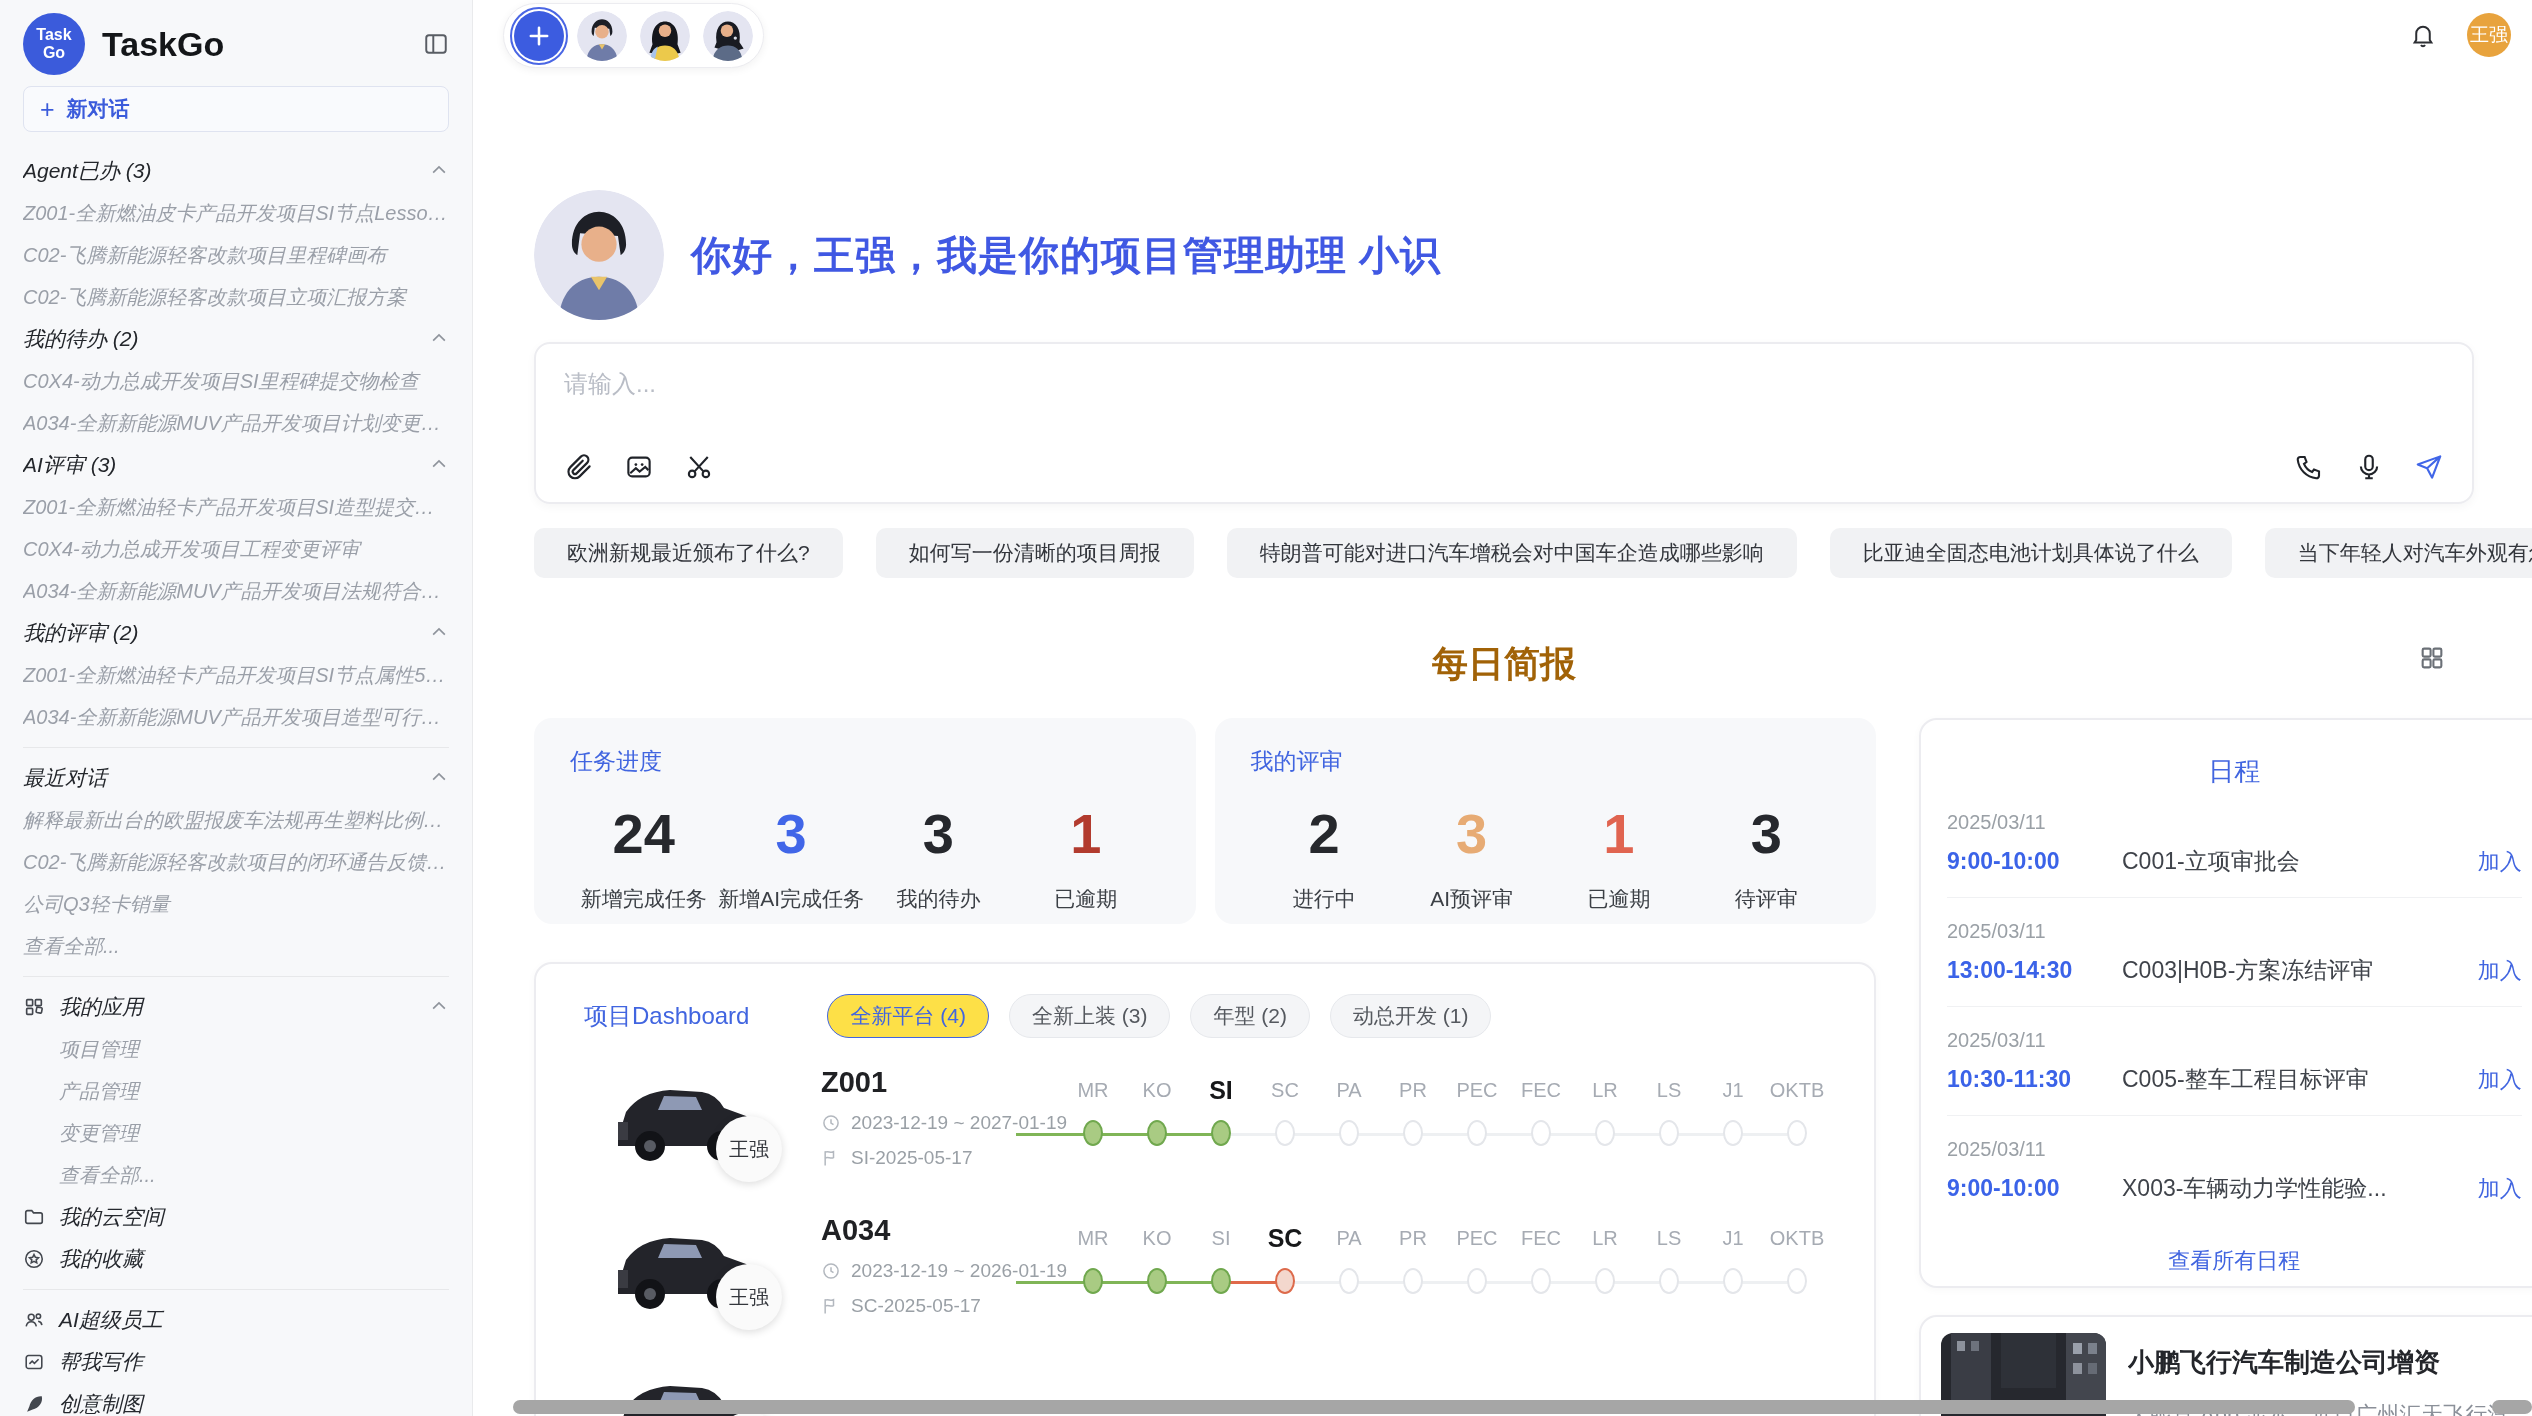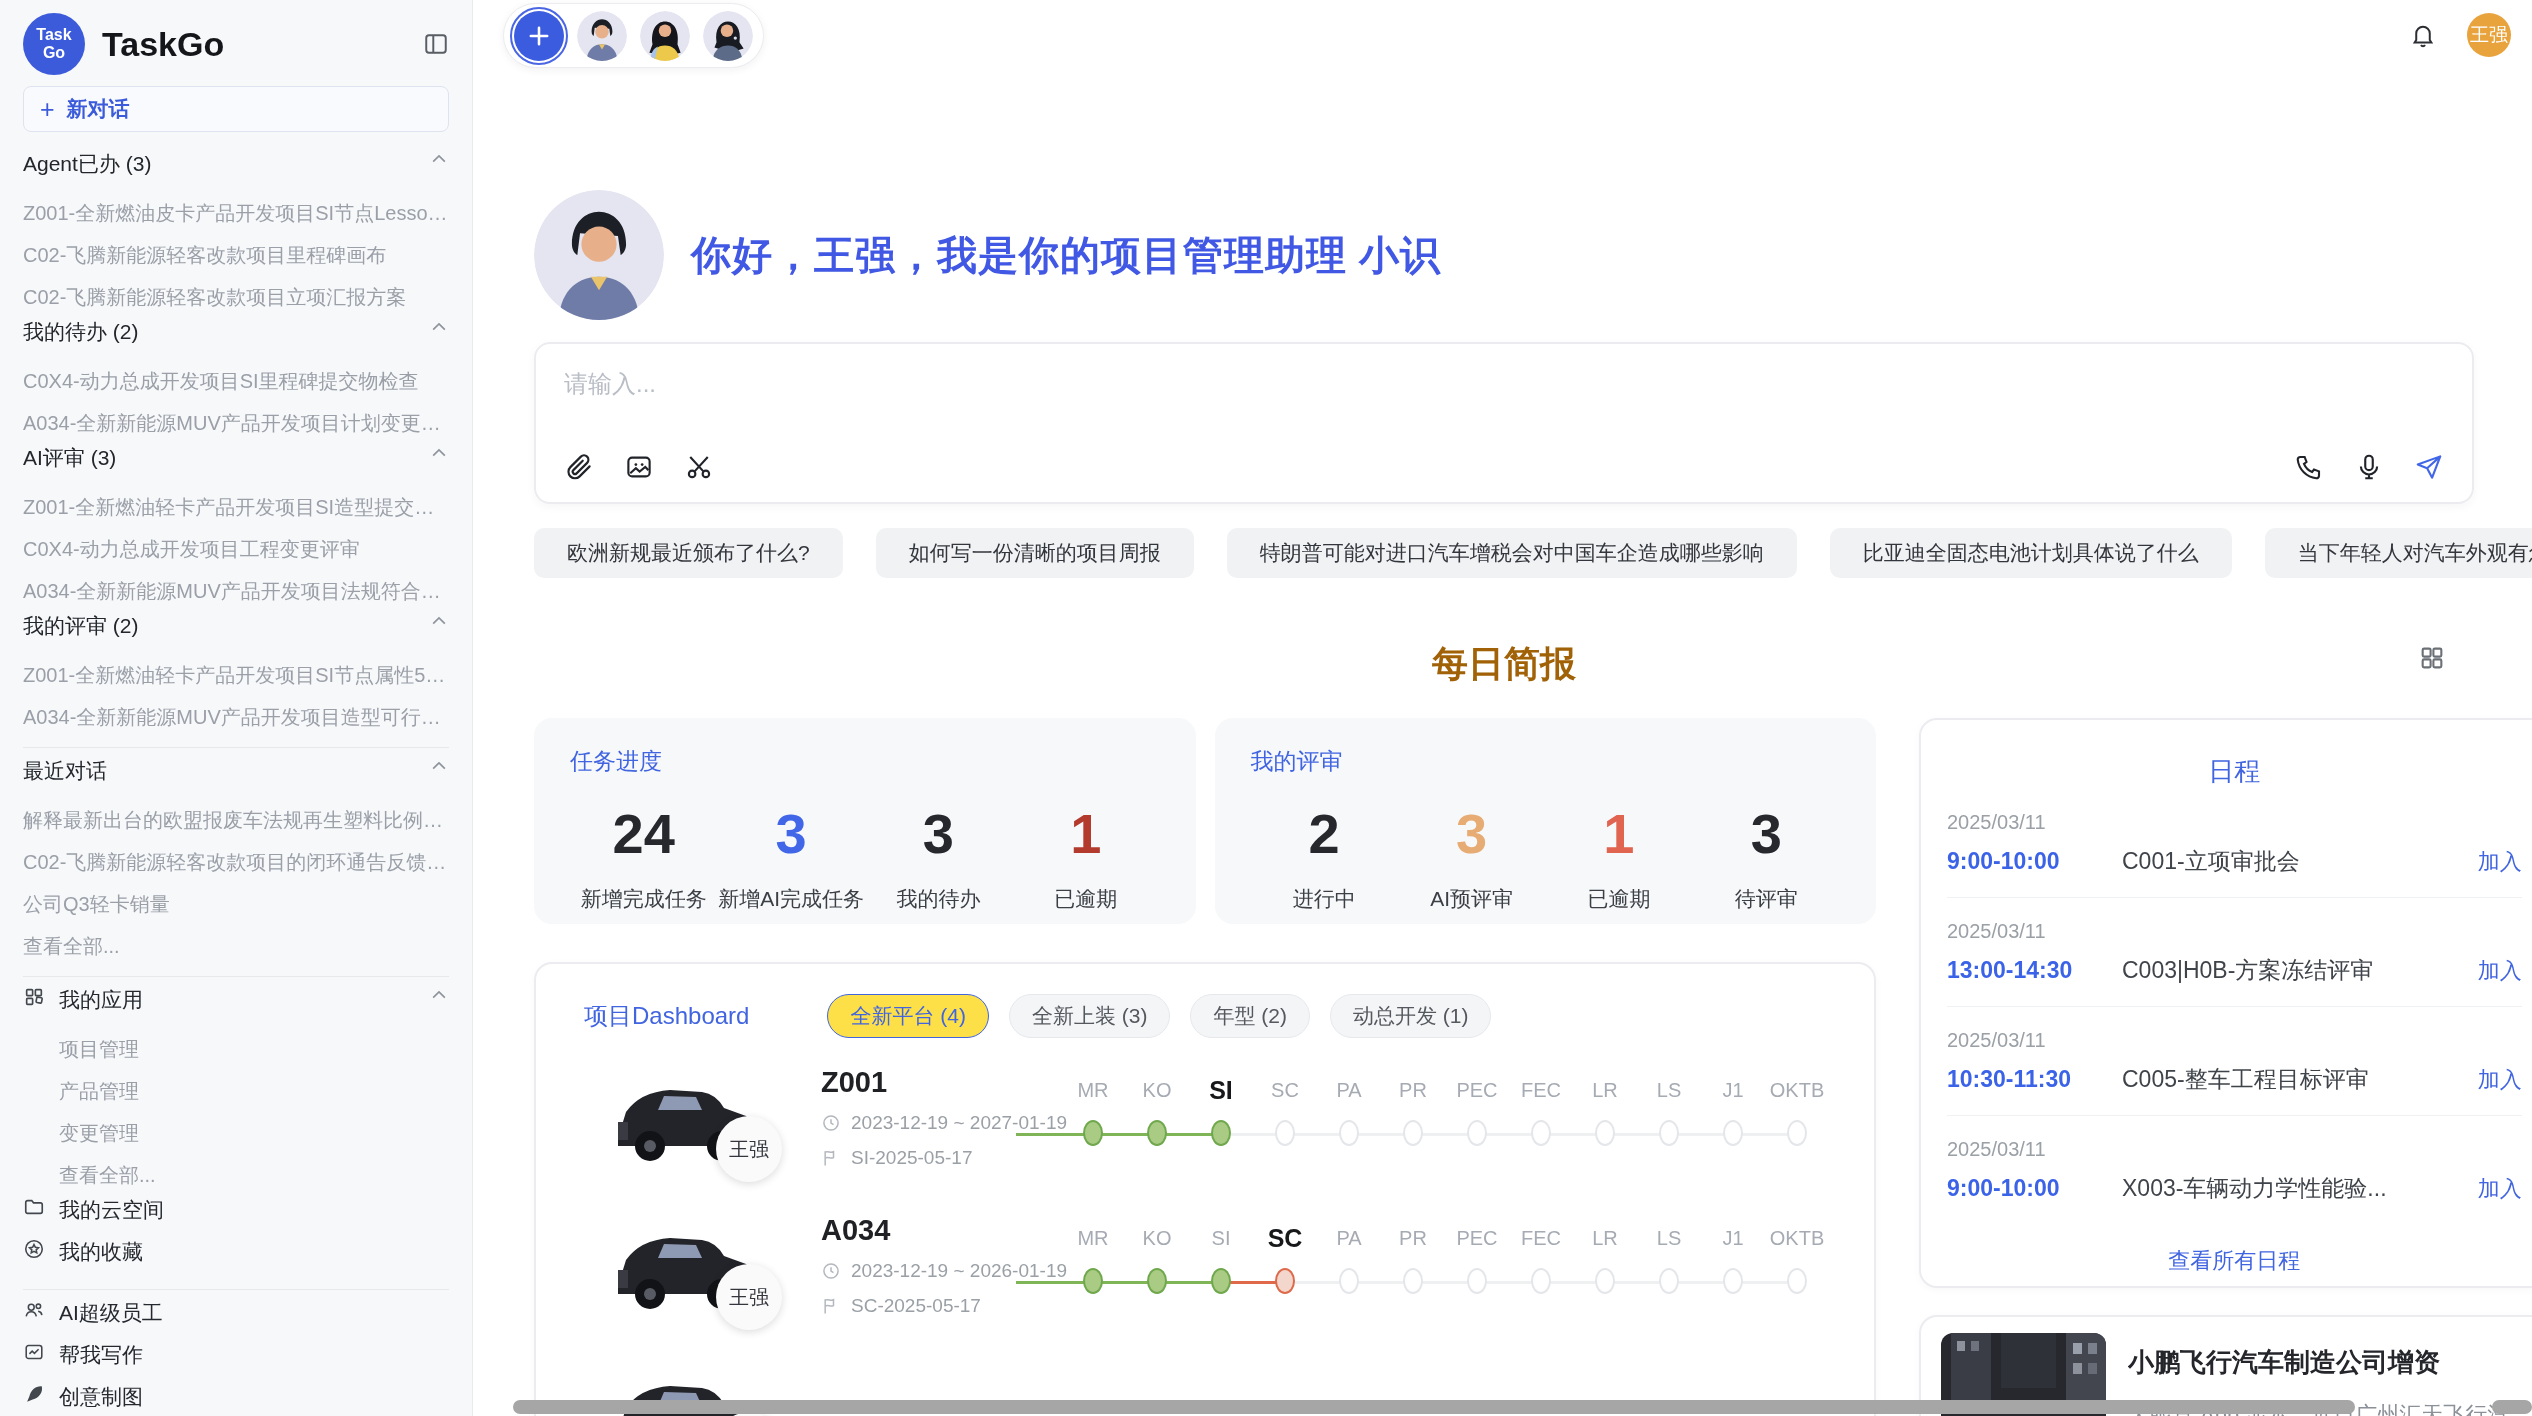--- a/index.html
+++ b/index.html
@@ -9,21 +9,21 @@
 
   
   .sidebar { width:473px; flex:none; background:#f7f8fa; border-right:1px solid #e9eaec; padding:0 23px; overflow:hidden; }
   .sb-head { display:flex; align-items:center; margin-top:12px; height:64px; }
   .logo { width:62px; height:62px; border-radius:50%; background:#3b5bdb; color:#fff; display:flex; flex-direction:column; align-items:center; justify-content:center; font-size:16px; font-weight:700; line-height:18px; flex:none; }
   .app-title { font-size:34px; font-weight:700; margin-left:17px; color:#141619; }
   .collapse-btn { margin-left:auto; width:26px; height:26px; color:#595d64; cursor:pointer; }
   .new-chat { margin-top:10px; width:100%; height:46px; border-radius:8px; background:#f9fafd; border:1.5px solid #dfe3f0; color:#3b5bdb; font-size:21px; font-weight:600; display:flex; align-items:center; justify-content:flex-start; padding-left:16px; gap:12px; cursor:pointer; }
   .new-chat .plus-glyph { font-size:25px; font-weight:400; }
   .sb-list { margin-top:18px; }
-  .sb-row { height:42px; display:flex; align-items:flex-start; white-space:nowrap; overflow:hidden; }
+  .sb-row { height:42px; display:flex; align-items:center; white-space:nowrap; overflow:hidden;font-style:italic; }
   .sb-group-title { font-size:21px; color:#23262b; font-weight:500; }
   .sb-group-title .chev { margin-left:auto; width:20px; height:20px; color:#8f949c; flex:none; }
   .sb-item { font-size:20px; color:#9a9fa8; text-overflow:ellipsis; display:block; line-height:42px; cursor:pointer; }
   .sb-divider { border:none; border-top:1px solid #e7e8ea; margin:9px 0; }
   .sb-app-title { font-size:21px; color:#25282e; font-weight:500; }
   .sb-app-title .ic { width:22px; height:22px; margin-right:14px; color:#43474e; flex:none; }
   .sb-sub { padding-left:36px; }
   .sb-link { font-size:21px; color:#25282e; }
   .sb-link .ic { width:22px; height:22px; margin-right:14px; color:#43474e; flex:none; }
 

